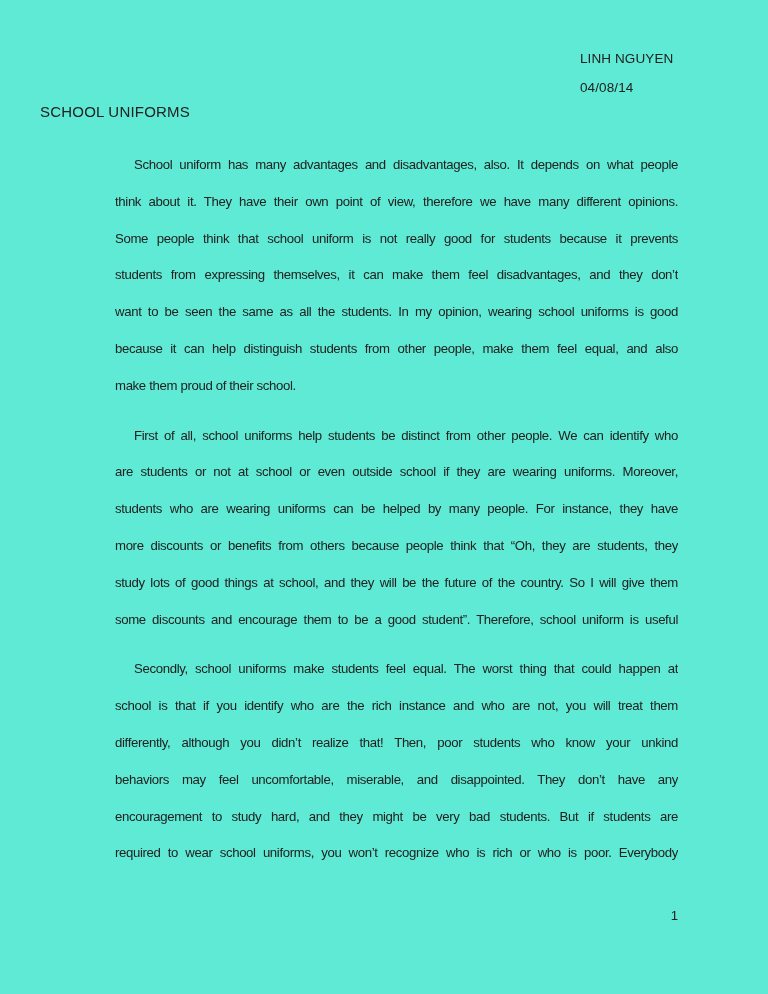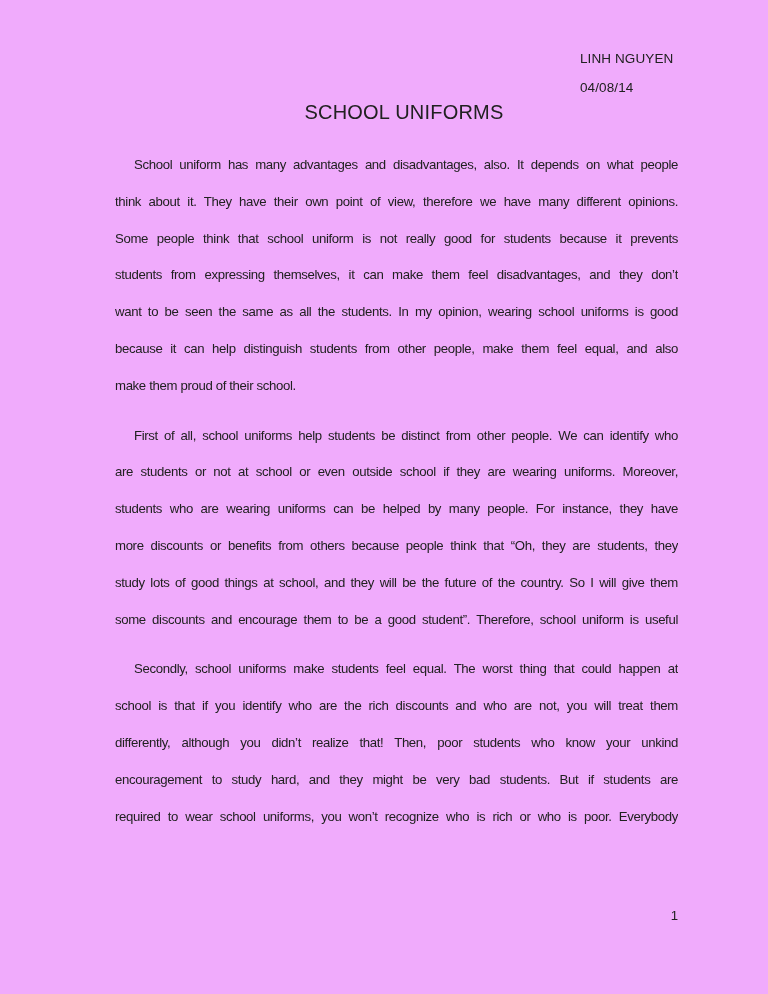--- a/index.html
+++ b/index.html
@@ -4,42 +4,42 @@
 <style>
   html, body {
     margin: 0;
     padding: 0;
     background: #ffffff;
   }
   .page {
     position: relative;
     width: 768px;
     height: 994px;
-    background: #f0abfc;
+    background: #5eead4;
     font-family: "Liberation Sans", sans-serif;
     color: #212121;
     overflow: hidden;
   }
   .header-block {
     position: absolute;
     left: 580px;
     top: 44px;
     font-size: 13.5px;
     line-height: 29px;
     letter-spacing: 0.1px;
     white-space: nowrap;
   }
   .doc-title {
     position: absolute;
     left: 0;
     top: 99px;
     width: 768px;
-    text-align: center;
+    text-align: left;
     text-indent: 40px; 
-    font-size: 20px;
+    font-size: 15px;
     line-height: 26px;
     letter-spacing: 0.2px;
     white-space: nowrap;
   }
   .doc-body {
     position: absolute;
     left: 90px;
     top: 147px;
     width: 588px;
     font-size: 13.2px;
@@ -99,22 +99,23 @@
       <div class="paragraph">
         <div class="line first-line">First of all, school uniforms help students be distinct from other people. We can identify who</div>
         <div class="line">are students or not at school or even outside school if they are wearing uniforms. Moreover,</div>
         <div class="line">students who are wearing uniforms can be helped by many people. For instance, they have</div>
         <div class="line">more discounts or benefits from others because people think that “Oh, they are students, they</div>
         <div class="line">study lots of good things at school, and they will be the future of the country. So I will give them</div>
         <div class="line">some discounts and encourage them to be a good student”. Therefore, school uniform is useful</div>
       </div>
       <div class="paragraph">
         <div class="line first-line">Secondly, school uniforms make students feel equal. The worst thing that could happen at</div>
-        <div class="line">school is that if you identify who are the rich discounts and who are not, you will treat them</div>
+        <div class="line">school is that if you identify who are the rich instance and who are not, you will treat them</div>
         <div class="line">differently, although you didn’t realize that! Then, poor students who know your unkind</div>
+        <div class="line">behaviors may feel uncomfortable, miserable, and disappointed. They don’t have any</div>
         <div class="line">encouragement to study hard, and they might be very bad students. But if students are</div>
         <div class="line">required to wear school uniforms, you won’t recognize who is rich or who is poor. Everybody</div>
       </div>
     </div>
 
   <div class="page-number">1</div>
 
 </div>
 
 </body></html>

